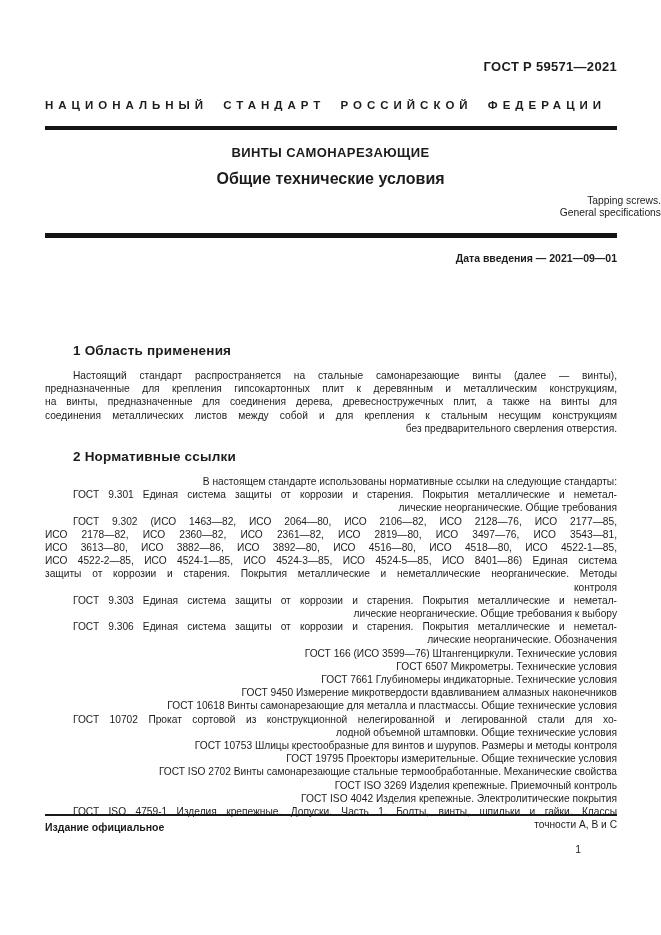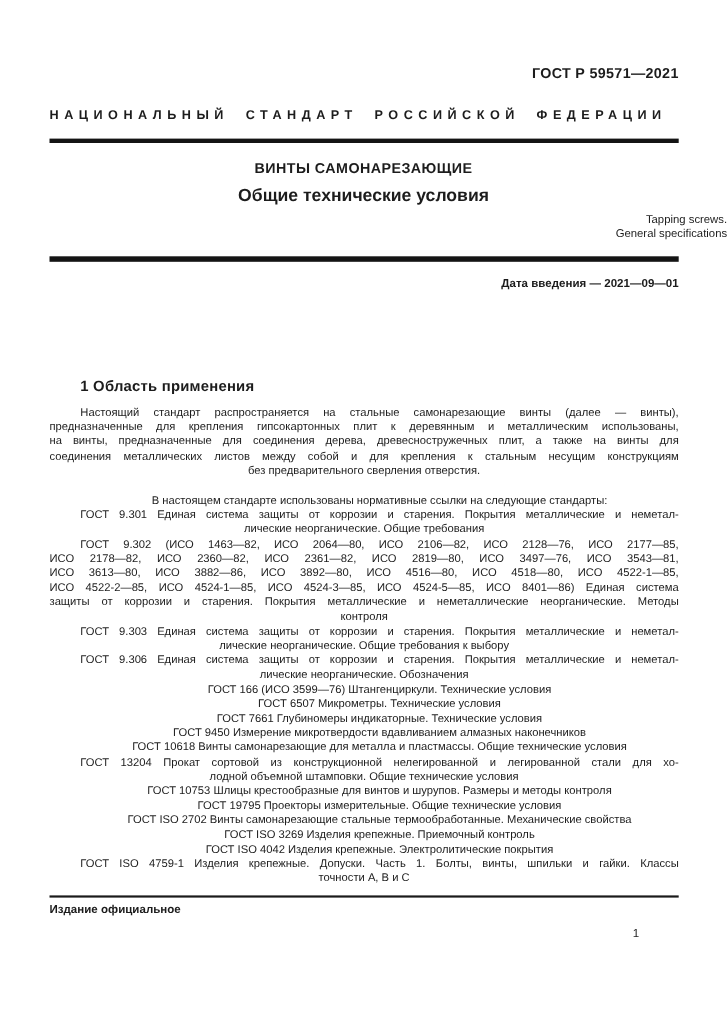--- a/index.html
+++ b/index.html
@@ -48,21 +48,21 @@
   .flow {
     position:absolute; top:295px; left:45px; width:572px;
     font-size:10.2px; line-height:13.2px;margin-top:48px;
   }
   .sec-heading {
     font-size:13.5px; font-weight:bold; line-height:16px;
     margin:0 0 10px 0; text-indent:28px; letter-spacing:0.2px;
   }
   section + section { display:block; margin-top:14px; }
   .para { margin:0; }
-  .line { text-align:center; }
+  .line { text-align:right; }
   .line.j { text-align:justify; text-align-last:justify; }
   .line.first { text-indent:28px; }
   .footer-rule {
     position:absolute; top:814px; left:45px;
     width:572px; height:2px; background:#1a1a1a;
   }
   .edition-note {
     position:absolute; top:821px; left:45px;
     font-size:10.5px; font-weight:bold;
   }
@@ -93,27 +93,28 @@
 
   <div class="rule-2"></div>
 
   <div class="date-line">Дата введения — 2021—09—01</div>
 
   <div class="flow">
       <section>
         <div class="sec-heading">1 Область применения</div>
         <div class="para">
           <div class="line first j">Настоящий стандарт распространяется на стальные самонарезающие винты (далее — винты),</div>
-          <div class="line j">предназначенные для крепления гипсокартонных плит к деревянным и металлическим использованы,</div>
+          <div class="line j">предназначенные для крепления гипсокартонных плит к деревянным и металлическим конструкциям,</div>
           <div class="line j">на винты, предназначенные для соединения дерева, древесностружечных плит, а также на винты для</div>
           <div class="line j">соединения металлических листов между собой и для крепления к стальным несущим конструкциям</div>
           <div class="line">без предварительного сверления отверстия.</div>
         </div>
       </section>
       <section>
+        <div class="sec-heading">2 Нормативные ссылки</div>
         <div class="para">
           <div class="line first">В настоящем стандарте использованы нормативные ссылки на следующие стандарты:</div>
         </div>
         <div class="para">
           <div class="line first j">ГОСТ 9.301 Единая система защиты от коррозии и старения. Покрытия металлические и неметал-</div>
           <div class="line">лические неорганические. Общие требования</div>
         </div>
         <div class="para">
           <div class="line first j">ГОСТ 9.302 (ИСО 1463—82, ИСО 2064—80, ИСО 2106—82, ИСО 2128—76, ИСО 2177—85,</div>
           <div class="line j">ИСО 2178—82, ИСО 2360—82, ИСО 2361—82, ИСО 2819—80, ИСО 3497—76, ИСО 3543—81,</div>
@@ -139,21 +140,21 @@
         <div class="para">
           <div class="line first">ГОСТ 7661 Глубиномеры индикаторные. Технические условия</div>
         </div>
         <div class="para">
           <div class="line first">ГОСТ 9450 Измерение микротвердости вдавливанием алмазных наконечников</div>
         </div>
         <div class="para">
           <div class="line first">ГОСТ 10618 Винты самонарезающие для металла и пластмассы. Общие технические условия</div>
         </div>
         <div class="para">
-          <div class="line first j">ГОСТ 13204 Прокат сортовой из конструкционной нелегированной и легированной стали для хо-</div>
+          <div class="line first j">ГОСТ 10702 Прокат сортовой из конструкционной нелегированной и легированной стали для хо-</div>
           <div class="line">лодной объемной штамповки. Общие технические условия</div>
         </div>
         <div class="para">
           <div class="line first">ГОСТ 10753 Шлицы крестообразные для винтов и шурупов. Размеры и методы контроля</div>
         </div>
         <div class="para">
           <div class="line first">ГОСТ 19795 Проекторы измерительные. Общие технические условия</div>
         </div>
         <div class="para">
           <div class="line first">ГОСТ ISO 2702 Винты самонарезающие стальные термообработанные. Механические свойства</div>

